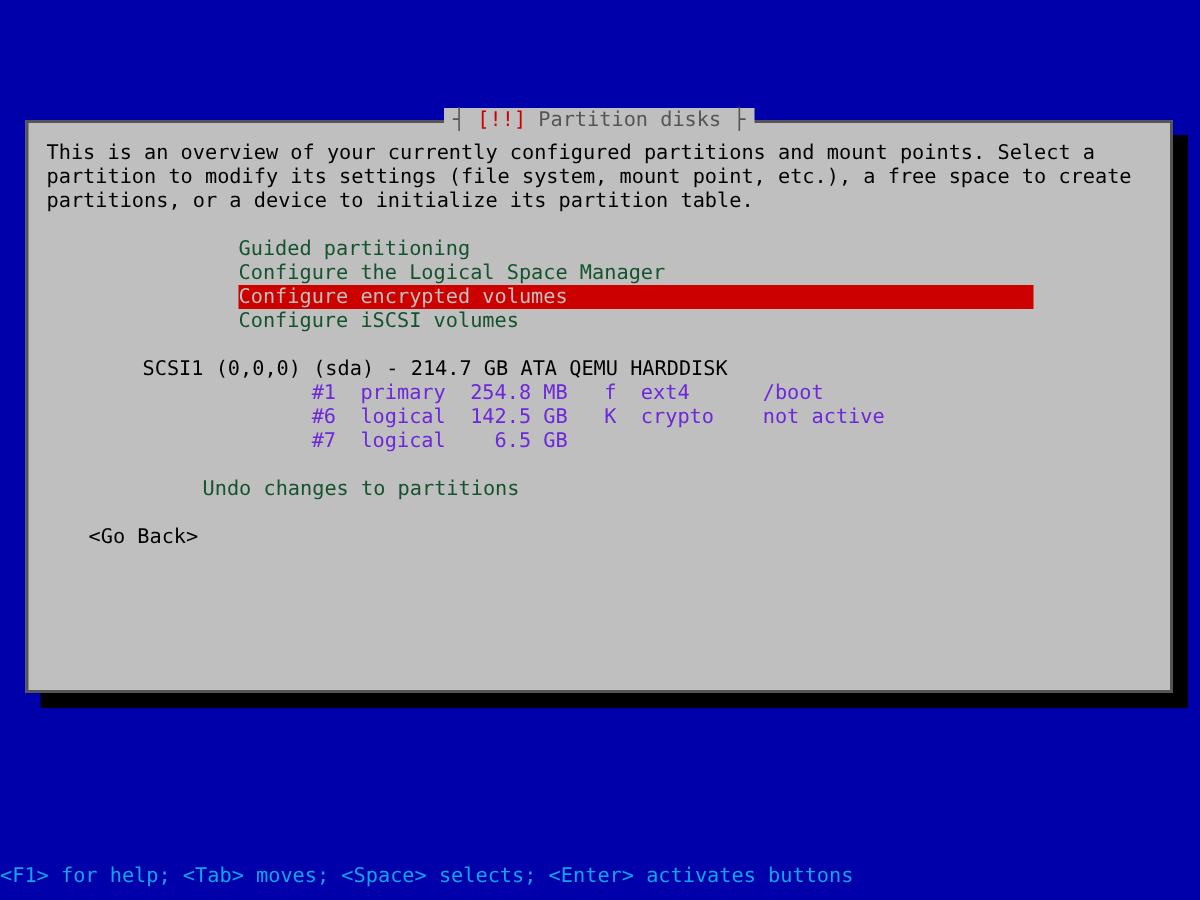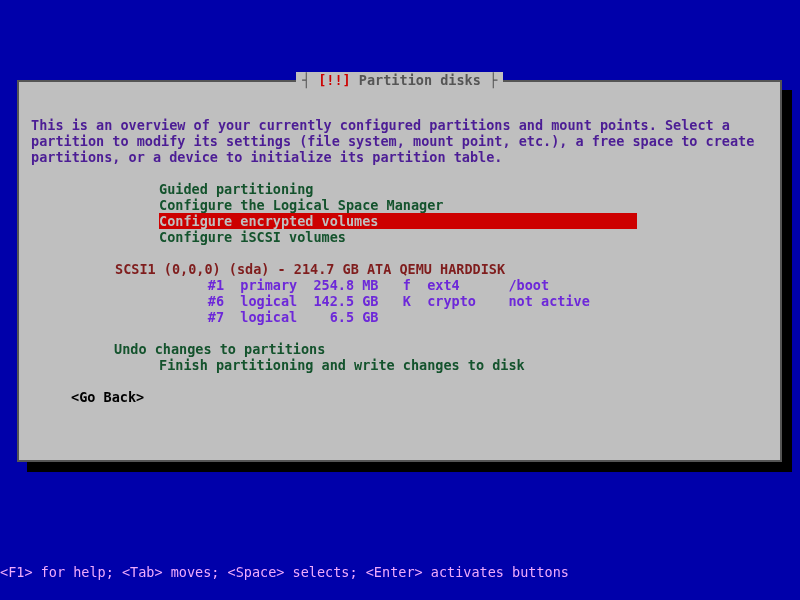--- a/index.html
+++ b/index.html
@@ -27,79 +27,78 @@
     }
     .dialog {
       position: absolute;
       left: 17px;
       top: 80px;
       width: 765px;
       height: 382px;
       background: #bfbfbf;
       border: 2px solid #555555;
       padding: 3px 12px;
-      font-weight: bold;
     }
     .title-wrap {
       position: absolute;
       top: -10px;
       left: 0;
       width: 100%;
       text-align: center;
     }
     .title {
       background: #bfbfbf;
       padding: 0 6px;
       color: #555555;
     }
     .title .alert {
       color: #cd0000;
     }
     .intro {
-      color: #4c1d95;
-      margin-top: 32px;
+      color: #000000;
+      margin-top: 9px;
       margin-bottom: 16px;
       white-space: pre-wrap;
     }
     .menu {
       margin-left: 128px;
     }
     .menu-item {
       color: #14532d;
       white-space: pre;
     }
     .menu-item.selected {
       background: #cd0000;
       color: #bfbfbf;
-      width: 478px;
+      width: 530px;
     }
     .disk-head {
-      color: #7f1d1d;
-      margin-left: 84px;
+      color: #000000;
+      margin-left: 64px;
       margin-top: 16px;
       white-space: pre;
     }
     .part-row {
       color: #6d28d9;
       margin-left: 128px;
       white-space: pre;
     }
     .blank {
       height: 16px;
     }
     .go-back {
       color: #000000;
       margin-top: 16px;
-      margin-left: 40px;
+      margin-left: 28px;
     }
     .helpbar {
       position: absolute;
       left: 0;
-      bottom: 20px;
-      color: #f0abfc;
+      bottom: 8px;
+      color: #0ea5e9;
       padding-left: 0;
       white-space: pre;
     }
   </style>
 </head>
 <body>
 
 <div class="shadow"></div>
 
 <div class="dialog">
@@ -118,19 +117,18 @@
     <div class="menu-item">Configure iSCSI volumes</div>
   </div>
 
   <div class="disk-head">SCSI1 (0,0,0) (sda) - 214.7 GB ATA QEMU HARDDISK</div>
   <div class="part-row">      #1  primary  254.8 MB   f  ext4      /boot</div>
   <div class="part-row">      #6  logical  142.5 GB   K  crypto    not active</div>
   <div class="part-row">      #7  logical    6.5 GB</div>
 
   <div class="blank"></div>
 
-  <div class="menu-item" style="margin-left:83px">Undo changes to partitions</div>
-  <div class="menu-item" style="margin-left:128px">Finish partitioning and write changes to disk</div>
+  <div class="menu-item" style="margin-left:104px">Undo changes to partitions</div>
 
   <div class="go-back">&lt;Go Back&gt;</div>
 </div>
 
 <div class="helpbar">&lt;F1&gt; for help; &lt;Tab&gt; moves; &lt;Space&gt; selects; &lt;Enter&gt; activates buttons</div>
 
 </body></html>

